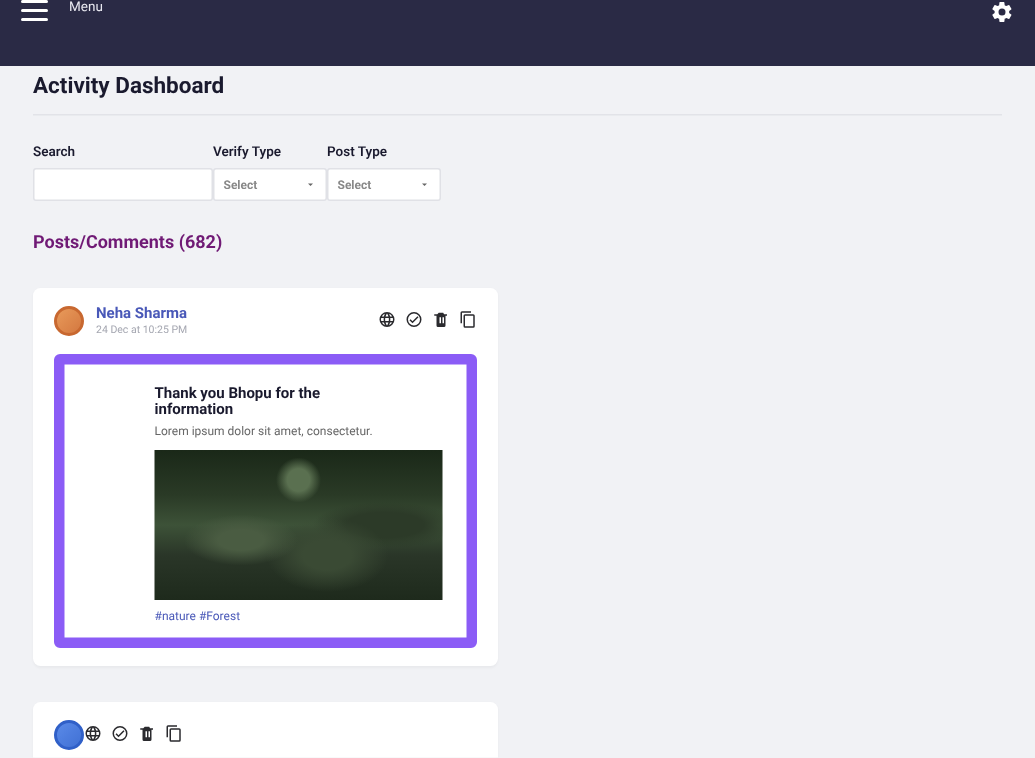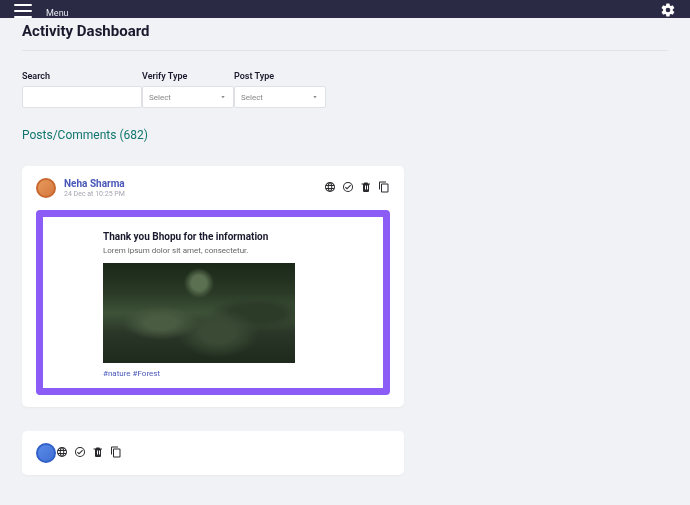--- a/index.html
+++ b/index.html
@@ -1,41 +1,41 @@
 <!DOCTYPE html>
 <html><head>
 <meta charset="utf-8">
 <style>
 * { margin:0; padding:0; box-sizing:border-box; font-family:-apple-system,BlinkMacSystemFont,"Segoe UI",Roboto,sans-serif; }
 body { background:#f1f2f5; width:690px; height:505px; overflow:hidden; }
-.topbar { background:#2a2a45; height:18px; display:flex; align-items:flex-end; padding:0 14px; color:#fff; }
+.topbar { background:#2a2a45; height:44px; display:flex; align-items:flex-start; padding:0 14px; color:#fff; }
 .hamburger { width:18px; height:14px; display:flex; flex-direction:column; justify-content:space-between; cursor:pointer; }
 .hamburger span { display:block; height:2px; background:#fff; border-radius:1px; }
 .menu-label { font-size:9px; margin-left:14px; color:#e8e8f0; }
 .spacer { flex:1; }
 .gear { width:16px; height:16px; cursor:pointer; }
 .gear svg { width:16px; height:16px; fill:#fff; }
 
 .content { padding:4px 22px; }
 .page-title { font-size:15px; font-weight:700; color:#1a1a2e; }
 .divider { height:1px; background:#e2e3e8; margin-top:10px; margin-bottom:20px; }
 
 .filters { display:flex; margin-bottom:20px; }
 .filter-col { display:flex; flex-direction:column; }
 .filter-label { font-size:9px; font-weight:600; color:#1a1a2e; margin-bottom:5px; }
 .search-box { width:120px; height:22px; background:#fff; border:1px solid #e0e1e6; border-radius:2px; display:flex; align-items:center; padding:0 6px; }
 .search-box input { border:none; outline:none; flex:1; font-size:8px; }
 .search-box svg { width:10px; height:10px; fill:#888; }
-.select-box { width:92px; height:22px; background:#fff; border:1px solid #e0e1e6; border-radius:2px; display:flex; align-items:center; padding:0 6px; cursor:pointer; justify-content:space-between; }
+.select-box { width:76px; height:22px; background:#fff; border:1px solid #e0e1e6; border-radius:2px; display:flex; align-items:center; padding:0 6px; cursor:pointer; justify-content:space-between;font-weight:bold; }
 .select-box span { font-size:8px; color:#888; }
 .select-box svg { width:8px; height:8px; fill:#666; }
 
-.section-title { font-size:12px; font-weight:400; color:#0f766e; margin-bottom:10px; }
+.section-title { font-size:12px; font-weight:700; color:#701a75; margin-bottom:10px; }
 
-.card { width:382px; background:#fff; border-radius:5px; padding:12px 14px; margin-bottom:12px; box-shadow:0 1px 2px rgba(0,0,0,0.04);margin-top:24px; }
+.card { width:310px; background:#fff; border-radius:5px; padding:12px 14px; margin-bottom:12px; box-shadow:0 1px 2px rgba(0,0,0,0.04);margin-top:24px; }
 .card-head { display:flex; align-items:flex-start; }
 .avatar { width:20px; height:20px; border-radius:50%; background:linear-gradient(135deg,#e89a5a,#d47840); border:2px solid #c86830; flex-shrink:0; }
 .avatar.b { background:linear-gradient(135deg,#5a8ae8,#4070d4); border:2px solid #3060c8; }
 .user-block { margin-left:8px; flex:1; }
 .user-name { font-size:10px; font-weight:700; color:#4958b8; }
 .user-time { font-size:7px; color:#a4a6b0; margin-top:1px; }
 .actions { display:flex; gap:6px; }
 .action-ico { width:12px; height:12px; cursor:pointer; }
 .action-ico svg { width:12px; height:12px; fill:#2a2a2e; }
 

